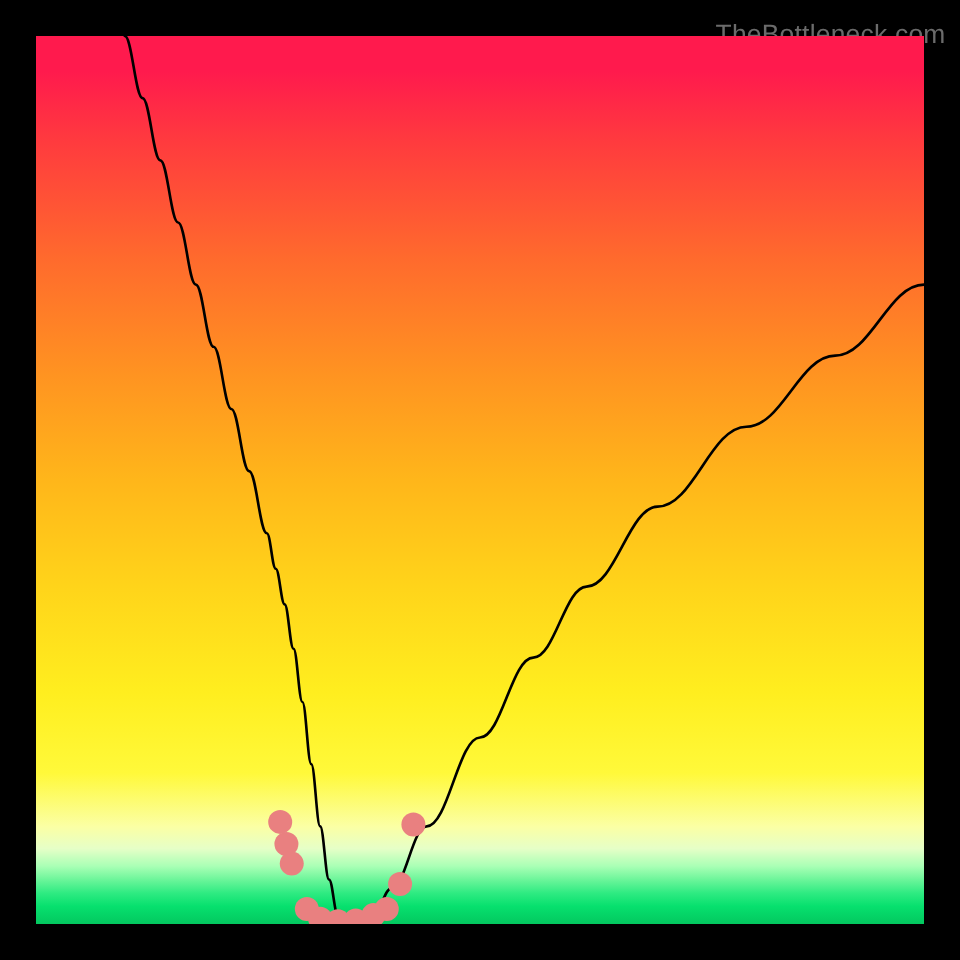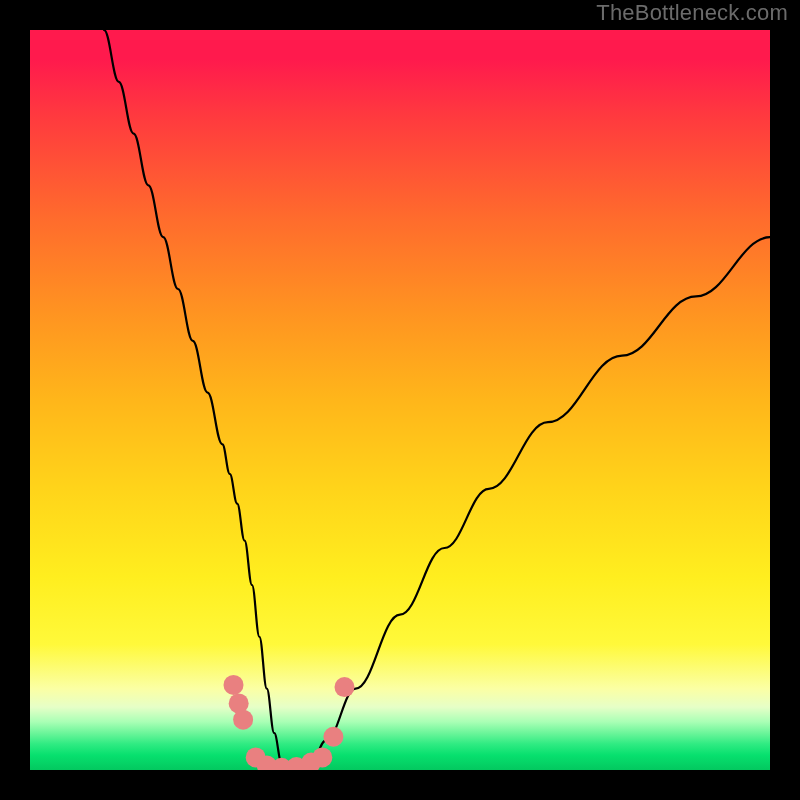--- a/index.html
+++ b/index.html
@@ -38,21 +38,21 @@
       #e6ffc7 91.5%,
       #a9ffb5 93.5%,
       #6cf59a 95%,
       #2feb82 96.5%,
       #07e06e 98%,
       #03c85f 100%
     );
   }
   .watermark {
     position: absolute;
-    top: 0;
+    top: 16px;
     right: 12px;
     color: #6b6b6b;
     font-size: 22px;
     letter-spacing: 0.2px;
     font-weight: 400;
     user-select: none;
   }
   svg.curve {
     position: absolute;
     left: 0;

